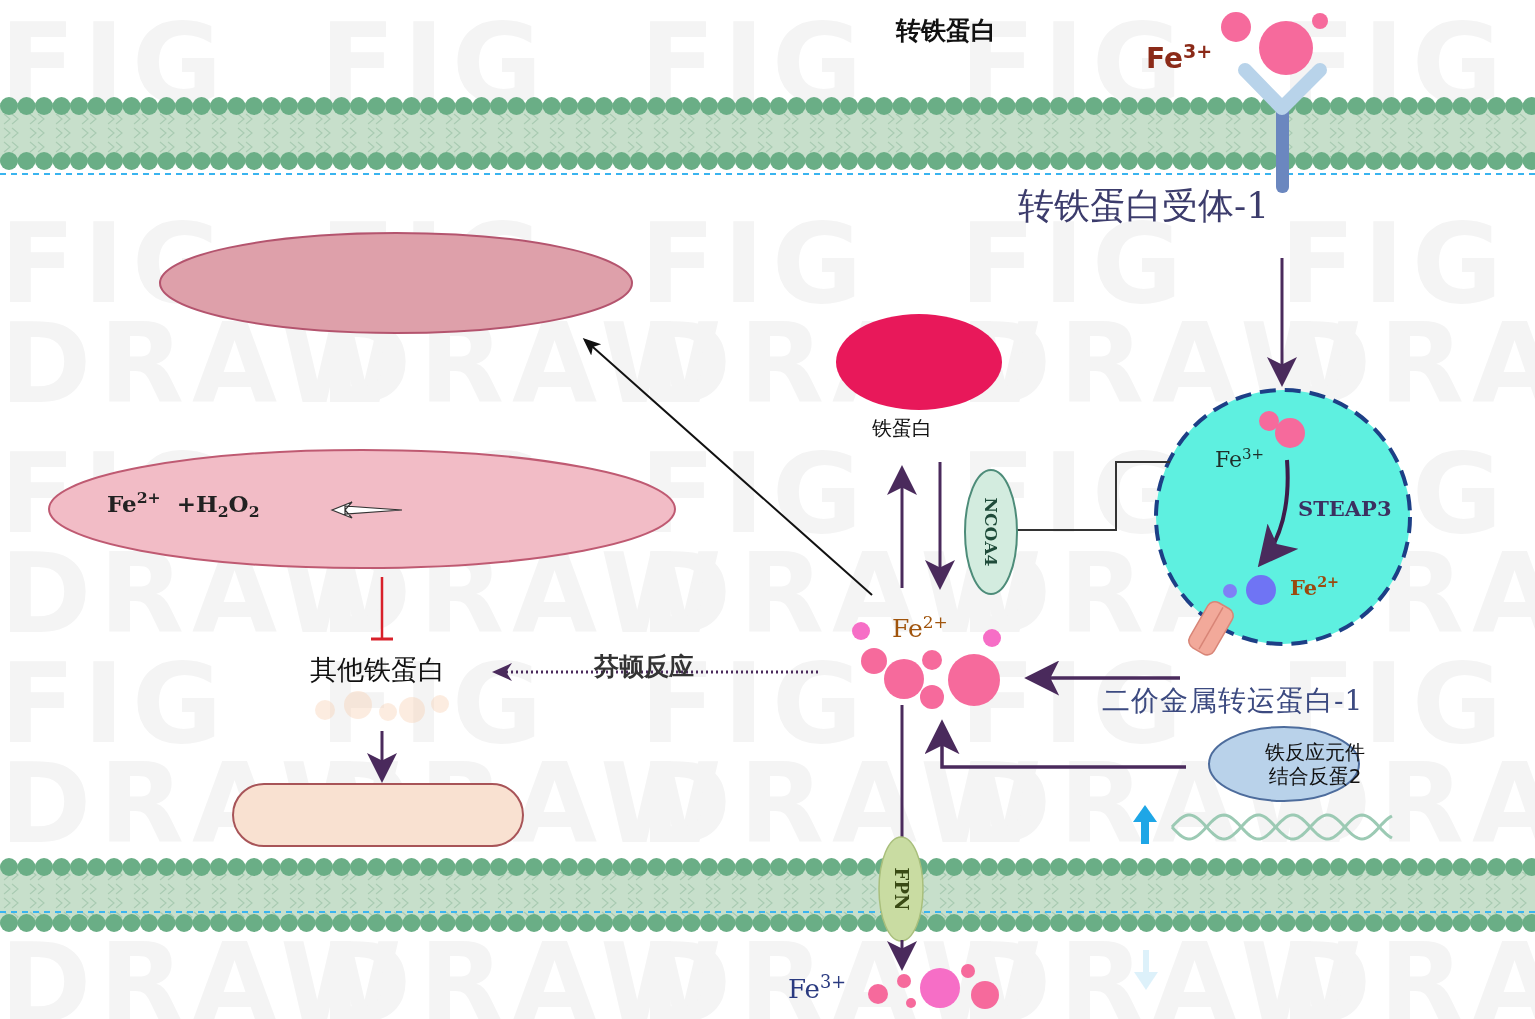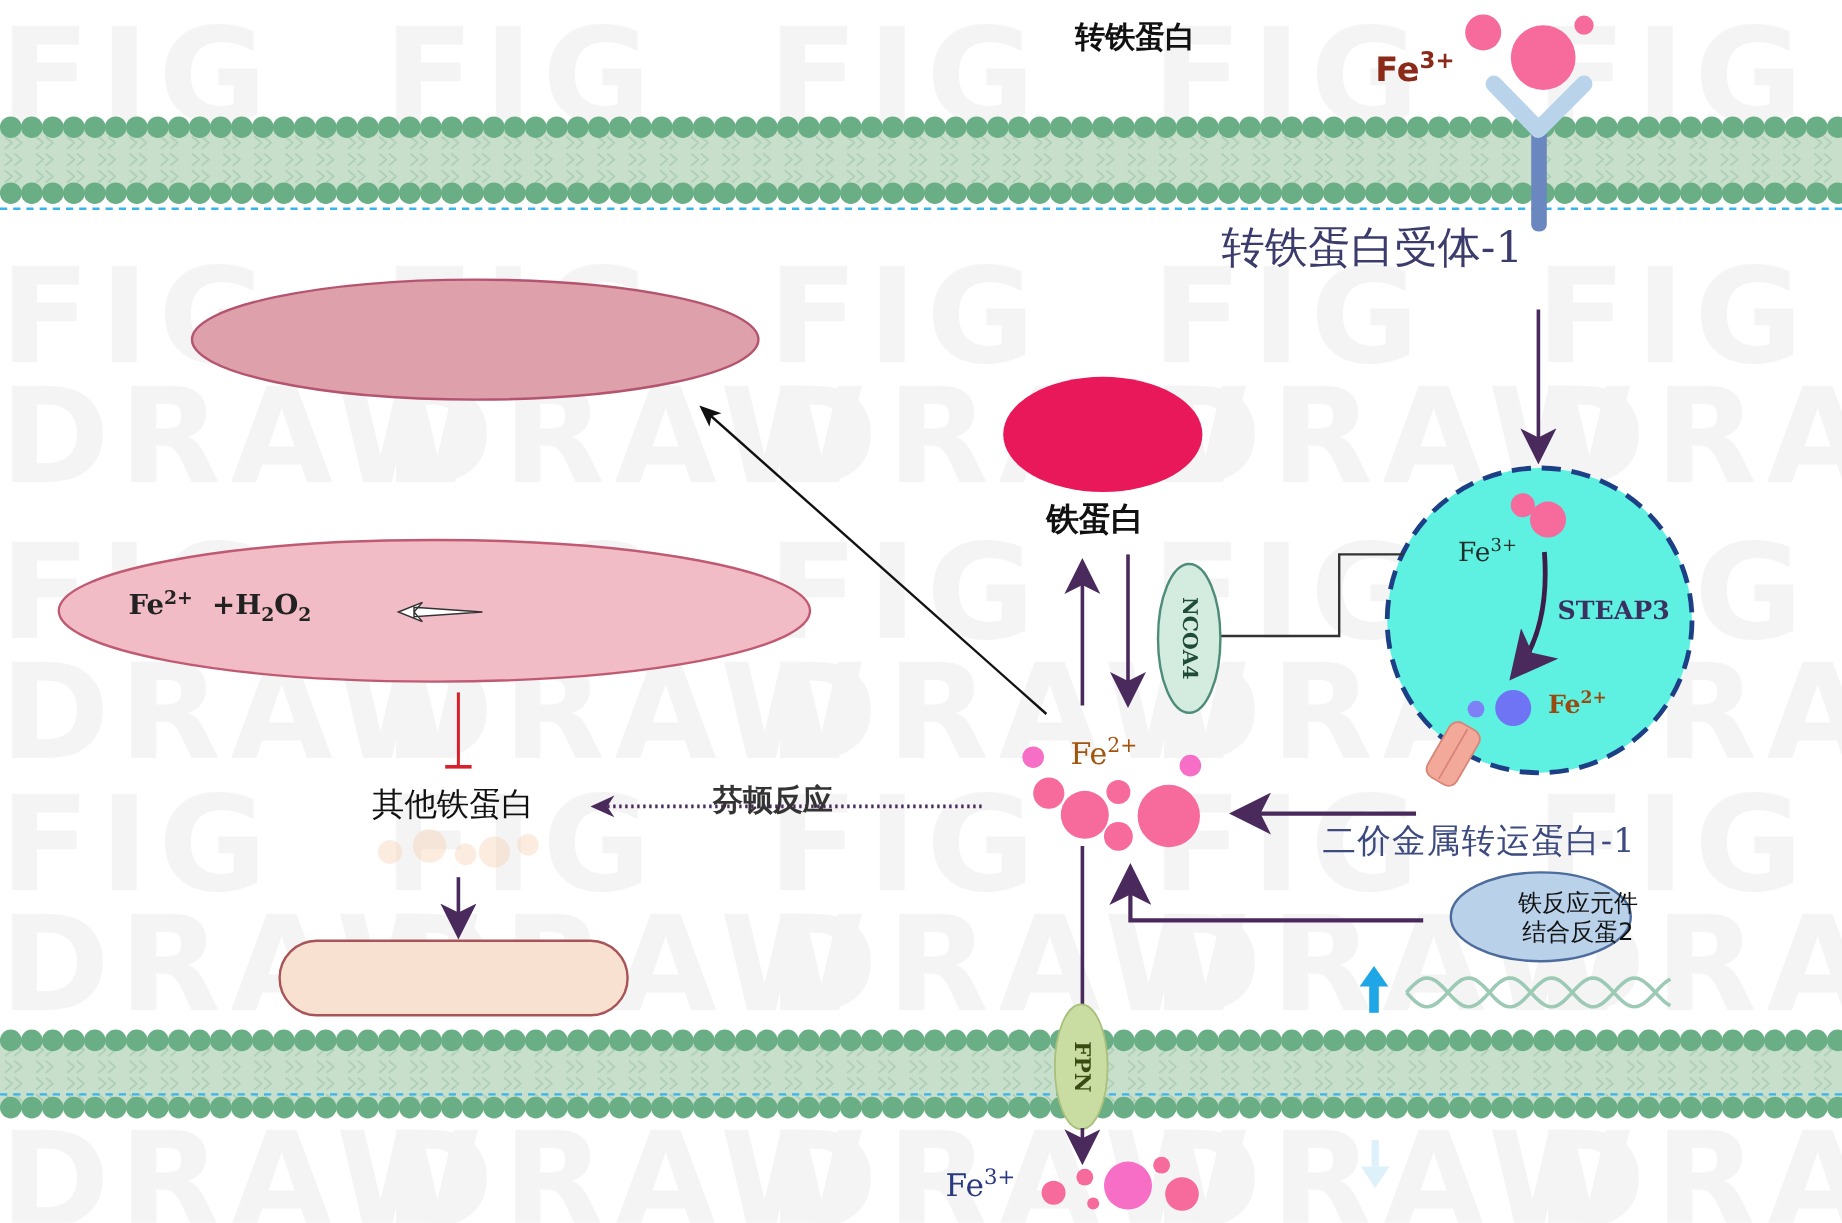--- a/index.html
+++ b/index.html
@@ -552,21 +552,21 @@
   <div class="lbl sans" style="left:1146px;top:40px;font-size:28px;font-weight:bold;color:#8b2a18;"><span>Fe</span><sup>3+</sup></div>
 
   <div class="lbl serif" style="left:1018px;top:182px;font-size:36px;color:#3c3c6c;">转铁蛋白受体-1</div>
 
 
   <div class="lbl serif" style="left:107px;top:488px;font-size:23px;font-weight:bold;color:#222;">
     <span>Fe</span><sup>2+</sup>
     <span style="margin-left:8px">+H</span><sub>2</sub><span>O</span><sub>2</sub>
   </div>
 
-  <div class="lbl sans" style="left:872px;top:415px;font-size:27px;color:#111;font-weight:bold;">铁蛋白</div>
+  <div class="lbl sans" style="left:872px;top:415px;font-size:20px;color:#111;">铁蛋白</div>
 
   <div class="lbl serif" style="left:991px;top:532px;font-size:17px;font-weight:bold;color:#1f4b3a;transform:translate(-50%,-50%) rotate(90deg);">NCOA4</div>
 
   <div class="lbl serif" style="left:1215px;top:445px;font-size:22px;color:#1f2f2a;"><span>Fe</span><sup>3+</sup></div>
   <div class="lbl serif" style="left:1298px;top:496px;font-size:21px;font-weight:bold;color:#3c3060;">STEAP3</div>
   <div class="lbl serif" style="left:1290px;top:574px;font-size:21px;font-weight:bold;color:#9a4a10;"><span>Fe</span><sup>2+</sup></div>
 
   <div class="lbl serif" style="left:892px;top:612px;font-size:25px;color:#a0540c;"><span>Fe</span><sup>2+</sup></div>
 
   <div class="lbl serif" style="left:594px;top:650px;font-size:25px;font-weight:bold;color:#333;">芬顿反应</div>

